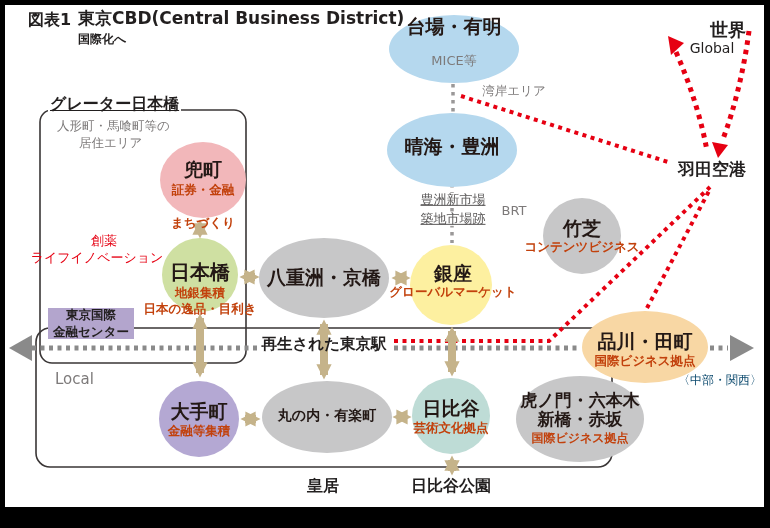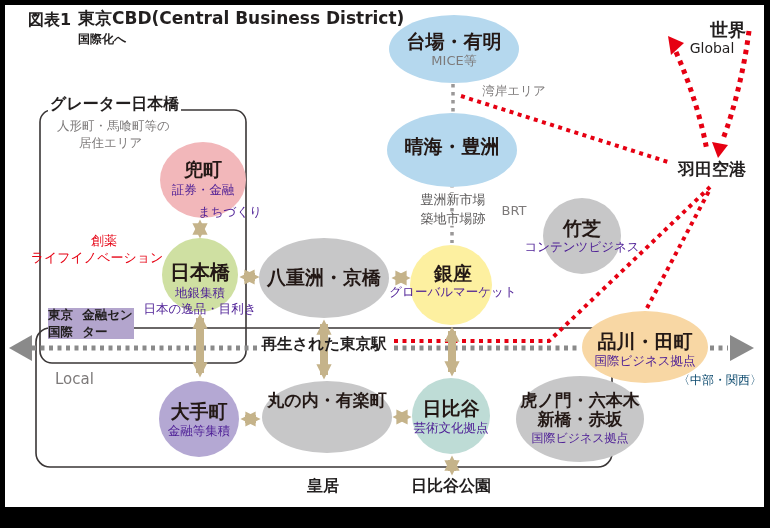--- a/index.html
+++ b/index.html
@@ -5,22 +5,22 @@
   html,body{margin:0;padding:0;background:#fff;}
   #canvas{position:relative;width:770px;height:528px;background:#ffffff;overflow:hidden;
           font-family:"DejaVu Sans","Liberation Sans",sans-serif;color:#221f1f;}
   .lbl{position:absolute;transform:translate(-50%,-50%);white-space:nowrap;line-height:1.1;}
   .lbl-left{position:absolute;white-space:nowrap;line-height:1.15;}
   .b{font-weight:700;}
   .red{color:#e60012;text-align:center;}
   .gray{color:#7d7a7a;}
   .dgray{color:#595757;}
   .node{font-size:19px;font-weight:700;color:#231815;}
-  .sub{font-size:12.5px;font-weight:400;color:#4c1d95;}
-  .whitebg{background:#fff;padding:0 2px;}
+  .sub{font-size:12.5px;font-weight:700;color:#c2410c;}
+  .whitebg{background:#fff;padding:0 2px;text-decoration:underline;}
   svg{position:absolute;left:0;top:0;}
   .borderbar{position:absolute;background:#000;}
 </style>
 </head>
 <body>
 
 <div id="canvas">
 
   <svg width="770" height="528" viewBox="0 0 770 528">
     <defs>
@@ -76,60 +76,60 @@
   <div class="lbl-left b" style="left:28px;top:11px;font-size:16px;">図表1</div>
   <div class="lbl-left b" style="left:78px;top:9px;font-size:17px;">東京CBD(Central Business District)</div>
   <div class="lbl-left b" style="left:78px;top:33px;font-size:12px;">国際化へ</div>
 
   <div class="lbl-left b whitebg" style="left:48px;top:95px;font-size:16px;">グレーター日本橋</div>
   <div class="lbl-left gray" style="left:57px;top:119px;font-size:12.5px;">人形町・馬喰町等の</div>
   <div class="lbl-left gray" style="left:79px;top:136px;font-size:12.5px;">居住エリア</div>
   <div class="lbl red" style="left:104px;top:241px;font-size:13px;">創薬</div>
   <div class="lbl red" style="left:97px;top:258px;font-size:13px;">ライフイノベーション</div>
 
-  <div style="position:absolute;left:48px;top:308px;width:86px;height:31px;background:#b3a5cd;display:flex;align-items:center;justify-content:center;">
+  <div style="position:absolute;left:48px;top:308px;width:86px;height:31px;background:#b3a5cd;display:flex;flex-direction:column;align-items:center;justify-content:center;">
     <div class="b" style="font-size:12.5px;">東京国際</div>
     <div class="b" style="font-size:12.5px;">金融センター</div>
   </div>
 
   <div class="lbl b" style="left:324px;top:345px;font-size:15.5px;">再生された東京駅</div>
   <div class="lbl-left gray" style="left:55px;top:371px;font-size:15px;">Local</div>
 
-  <div class="lbl node" style="left:454px;top:41px;">台場・有明</div>
+  <div class="lbl node" style="left:454px;top:26px;">台場・有明</div>
   <div class="lbl gray" style="left:454px;top:61px;font-size:13px;">MICE等</div>
   <div class="lbl gray" style="left:514px;top:91px;font-size:12.5px;">湾岸エリア</div>
   <div class="lbl node" style="left:452px;top:146px;">晴海・豊洲</div>
   <div class="lbl dgray whitebg" style="left:453px;top:200px;font-size:13px;">豊洲新市場</div>
   <div class="lbl dgray whitebg" style="left:453px;top:219px;font-size:13px;">築地市場跡</div>
   <div class="lbl gray" style="left:514px;top:211px;font-size:13px;">BRT</div>
 
   <div class="lbl b" style="left:714px;top:30px;font-size:18px;margin-left:14px;">世界</div>
   <div class="lbl" style="left:712px;top:49px;font-size:14px;">Global</div>
   <div class="lbl b" style="left:712px;top:169px;font-size:17px;">羽田空港</div>
 
   <div class="lbl node" style="left:203px;top:169px;">兜町</div>
   <div class="lbl sub" style="left:203px;top:190px;">証券・金融</div>
-  <div class="lbl sub" style="left:203px;top:212px;margin-left:27px;">まちづくり</div>
+  <div class="lbl sub" style="left:203px;top:223px;">まちづくり</div>
 
   <div class="lbl node" style="left:200px;top:272px;font-size:20px;">日本橋</div>
   <div class="lbl sub" style="left:200px;top:293px;">地銀集積</div>
   <div class="lbl sub" style="left:200px;top:309px;">日本の逸品・目利き</div>
 
   <div class="lbl node" style="left:324px;top:277px;">八重洲・京橋</div>
 
   <div class="lbl node" style="left:453px;top:273px;">銀座</div>
   <div class="lbl sub" style="left:453px;top:292px;">グローバルマーケット</div>
 
   <div class="lbl node" style="left:582px;top:228px;">竹芝</div>
   <div class="lbl sub" style="left:582px;top:247px;">コンテンツビジネス</div>
 
   <div class="lbl node" style="left:199px;top:411px;">大手町</div>
   <div class="lbl sub" style="left:199px;top:431px;">金融等集積</div>
 
-  <div class="lbl node" style="left:327px;top:400px;font-size:17px;">丸の内・有楽町</div>
+  <div class="lbl node" style="left:327px;top:416px;font-size:14px;">丸の内・有楽町</div>
 
   <div class="lbl node" style="left:451px;top:408px;">日比谷</div>
   <div class="lbl sub" style="left:451px;top:428px;">芸術文化拠点</div>
 
   <div class="lbl node" style="left:645px;top:341px;">品川・田町</div>
   <div class="lbl sub" style="left:645px;top:361px;">国際ビジネス拠点</div>
 
   <div class="lbl node" style="left:580px;top:400px;font-size:17px;">虎ノ門・六本木</div>
   <div class="lbl node" style="left:580px;top:419px;font-size:17px;">新橋・赤坂</div>
   <div class="lbl sub" style="left:580px;top:439px;font-size:12px;">国際ビジネス拠点</div>

